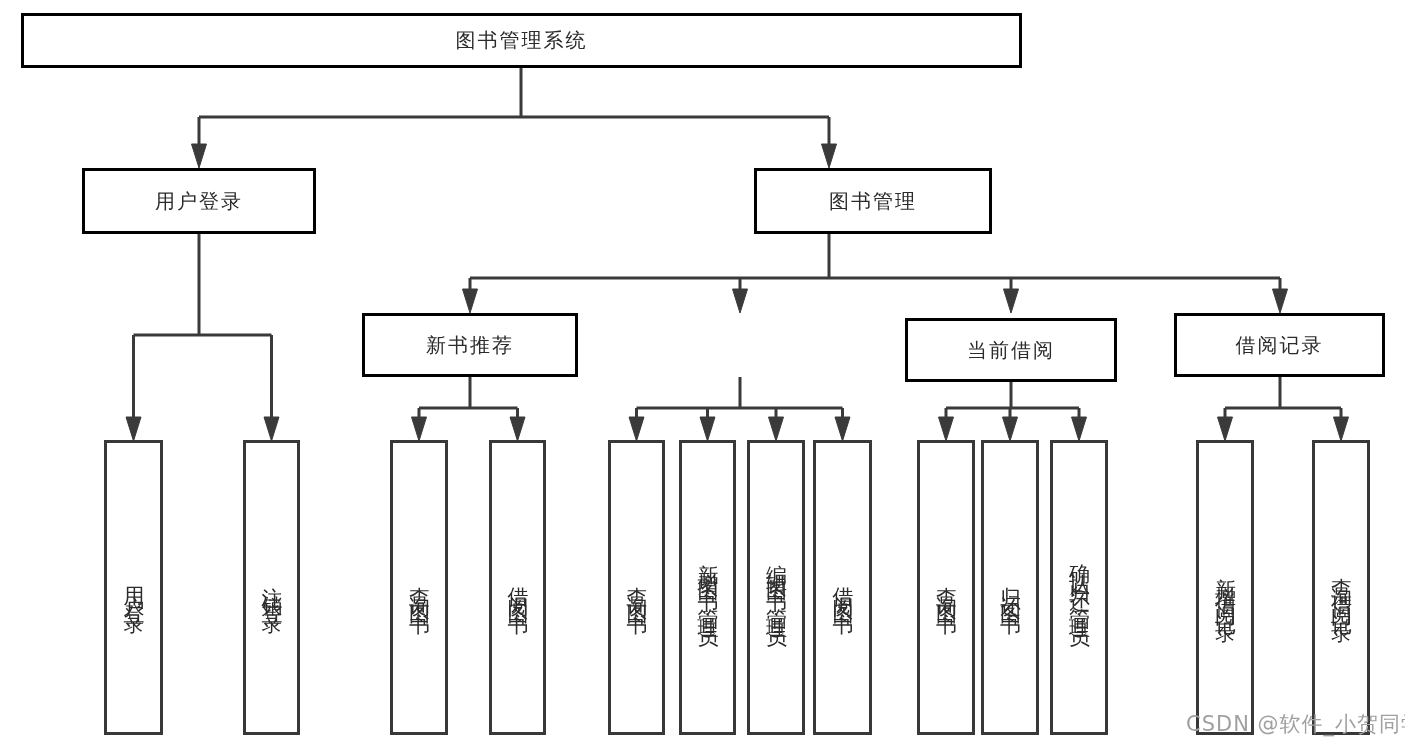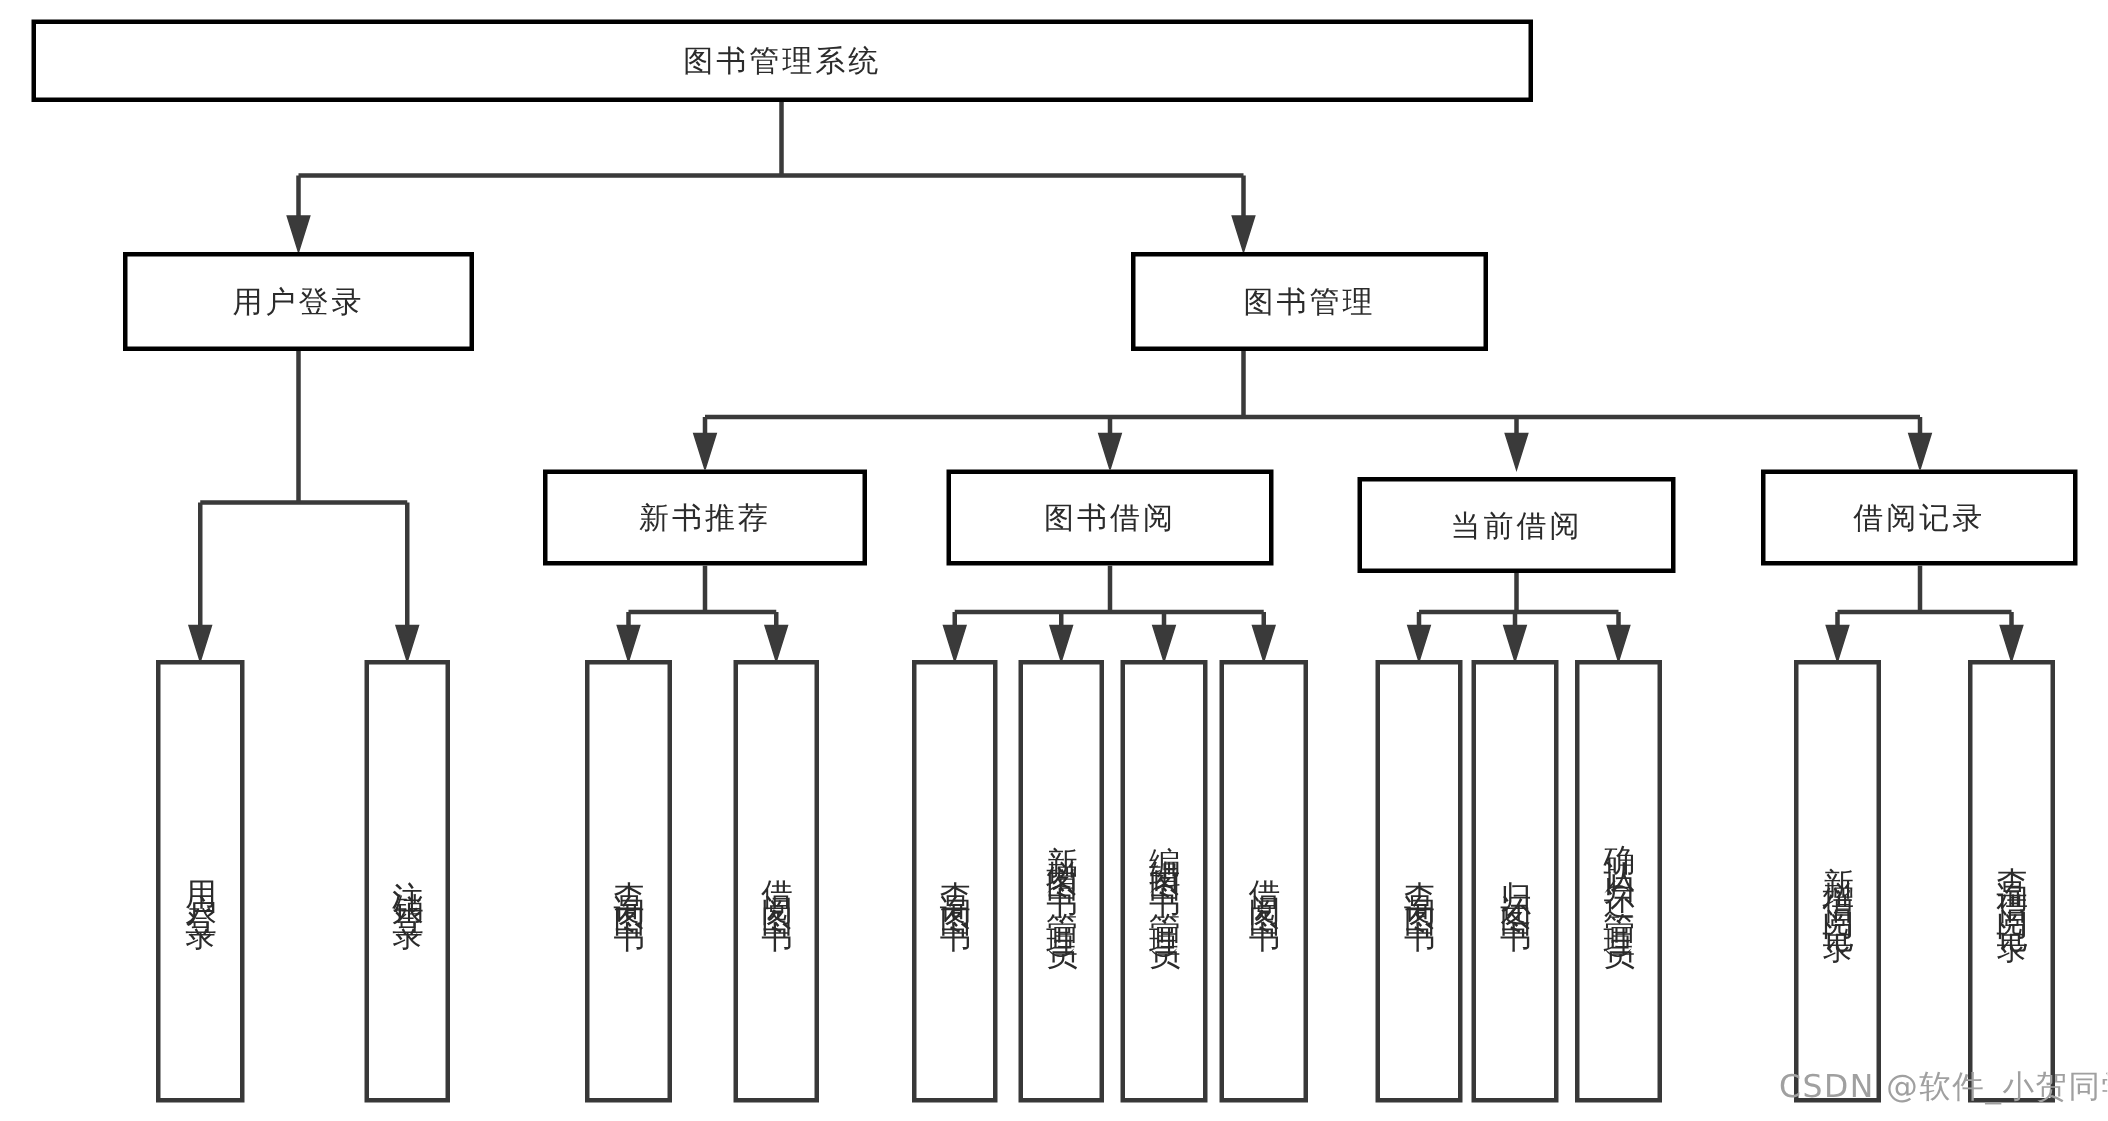--- a/index.html
+++ b/index.html
@@ -82,21 +82,20 @@
       <polygon points="1333.5,417 1348.5,417 1341,441"></polygon>
     </g>
   </svg>
 
   <div class="hbox" style="left:21px;top:13px;width:1001px;height:55px;">图书管理系统</div>
 
   <div class="hbox" style="left:82px;top:168px;width:234px;height:66px;">用户登录</div>
   <div class="hbox" style="left:710px;top:168px;width:238px;height:66px;margin-left:44px;">图书管理</div>
 
   <div class="hbox" style="left:362px;top:313px;width:216px;height:64px;">新书推荐</div>
-  <div class="hbox" style="left:631px;top:313px;width:218px;height:64px;">图书借阅</div>
   <div class="hbox" style="left:905px;top:318px;width:212px;height:64px;">当前借阅</div>
   <div class="hbox" style="left:1174px;top:313px;width:211px;height:64px;">借阅记录</div>
 
   <div class="vbox" style="left:104px;width:59px;">用户登录</div>
   <div class="vbox" style="left:243px;width:57px;">注销登录</div>
 
   <div class="vbox" style="left:390px;width:58px;">查询图书</div>
   <div class="vbox" style="left:489px;width:57px;">借阅图书</div>
 
   <div class="vbox" style="left:608px;width:57px;">查询图书</div>

